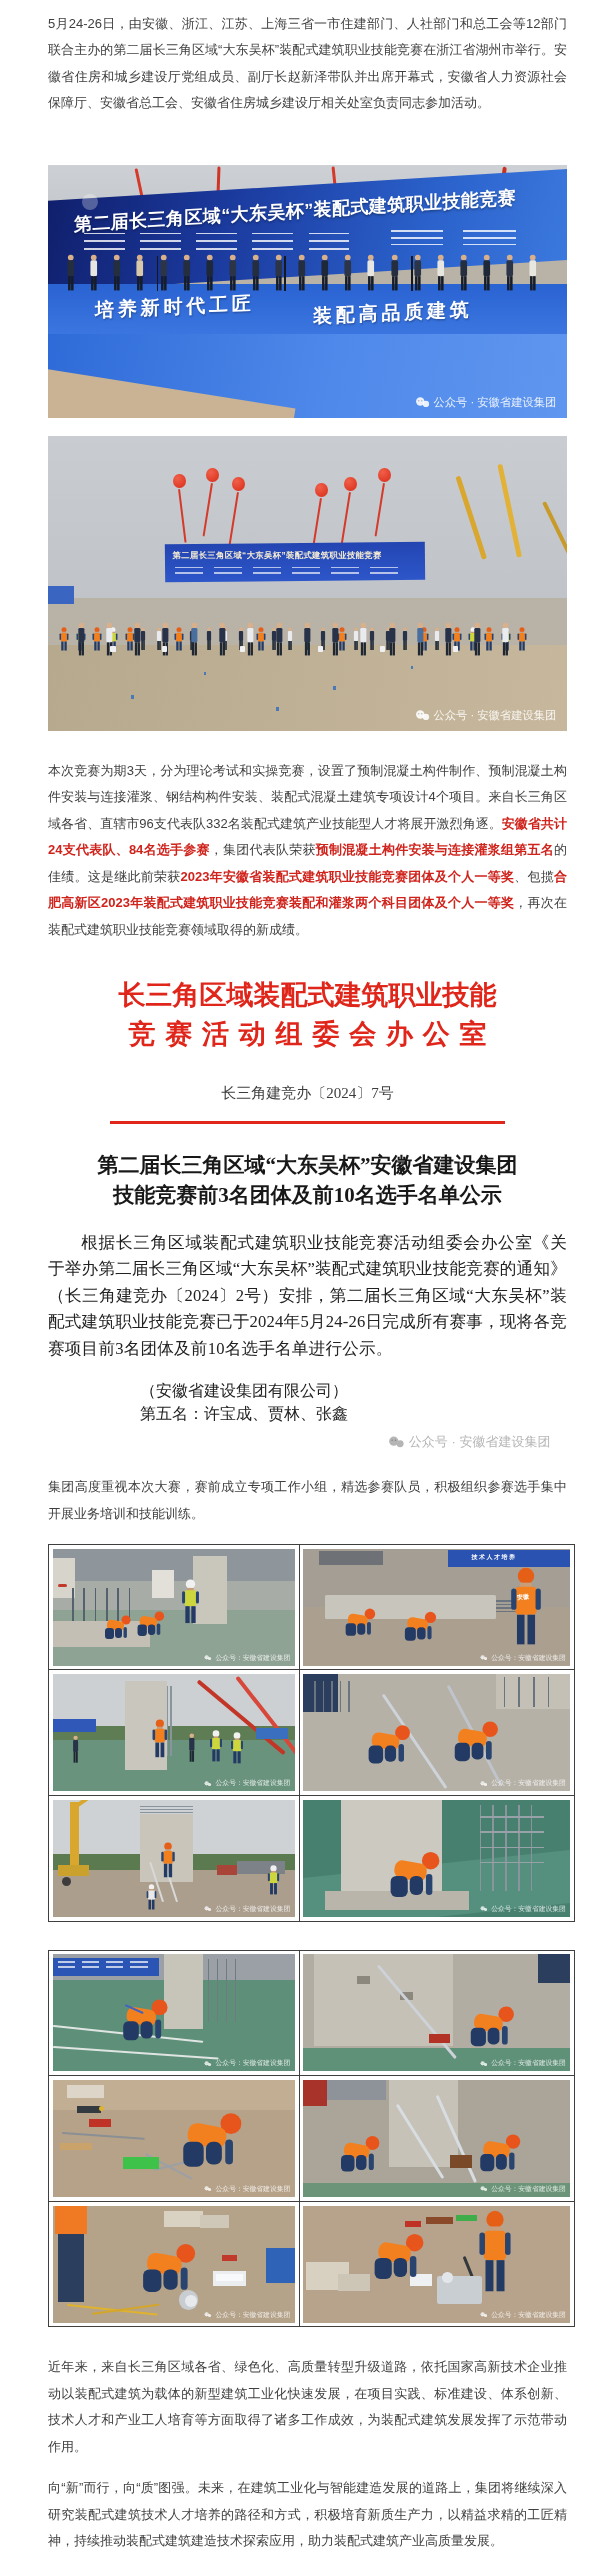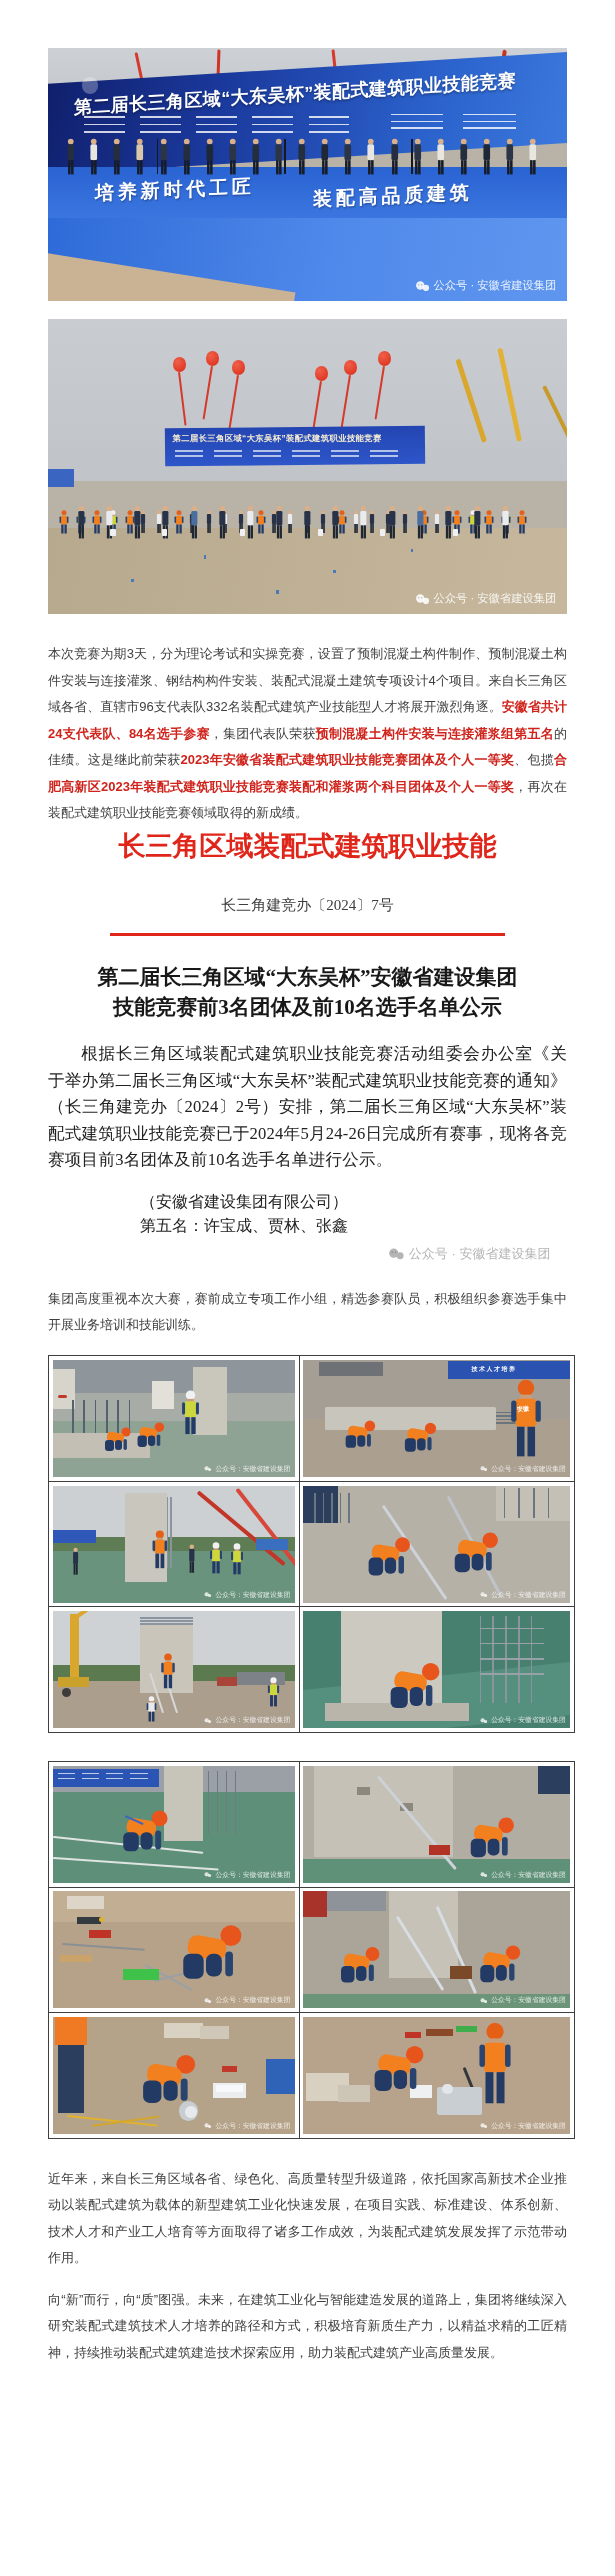--- a/index.html
+++ b/index.html
@@ -18,21 +18,21 @@
   .photo{width:519px;}
   .ph-stage{height:253px;margin-top:48px;}
   .ph-group{height:295px;margin-top:18px;}
   .scene .el{position:absolute;}
   .fig{position:absolute;}
   .wmk{position:absolute;display:flex;align-items:center;gap:3.8px;white-space:nowrap;font-family:"Liberation Sans",sans-serif;}
   .wmk-big{right:10.6px;bottom:7.6px;font-size:11.3px;color:rgba(255,255,255,.88);}
   .wmk-small{right:4.5px;bottom:3px;font-size:6.8px;color:rgba(255,255,255,.8);}
   .wmk svg{display:block;}
   
-  .notice-title{text-align:center;color:#e0261a;font-weight:700;
+  .notice-title{margin-top:33px;text-align:center;color:#e0261a;font-weight:700;
     font-family:"Liberation Serif","DejaVu Serif",serif;font-size:27px;line-height:39px;}
   .notice-title .l2{letter-spacing:9.8px;text-indent:9.8px;}
   .doc-no{margin-top:30px;text-align:center;color:#3d3d3d;font-size:15px;
     font-family:"Liberation Serif","DejaVu Serif",serif;}
   .divider{width:395px;height:3px;background:#e0261a;margin:18px auto 0;}
   .ann-title{margin:26px 0 0;text-align:center;color:#181818;font-weight:700;
     font-family:"Liberation Serif","DejaVu Serif",serif;font-size:21px;line-height:30px;}
   .doc-body{margin-top:19.7px;font-family:"Liberation Serif","DejaVu Serif",serif;
     font-size:16.6px;line-height:26.5px;color:#222;text-align:justify;text-indent:2em;letter-spacing:0.2px;}
   .doc-items{margin-top:7.6px;font-family:"Liberation Serif","DejaVu Serif",serif;
@@ -79,20 +79,21 @@
       <circle cx="14.6" cy="9.2" r="4.2" fill="currentColor"></circle>
       <circle cx="5" cy="5" r="0.9" fill="rgba(0,0,0,.28)"></circle>
       <circle cx="9" cy="5" r="0.9" fill="rgba(0,0,0,.28)"></circle>
     </g>
   </defs>
 </svg>
 
 <div class="page">
   <div class="content">
 
+    <p class="bodyp p1">5月24-26日，由安徽、浙江、江苏、上海三省一市住建部门、人社部门和总工会等12部门联合主办的第二届长三角区域“大东吴杯”装配式建筑职业技能竞赛在浙江省湖州市举行。安徽省住房和城乡建设厅党组成员、副厅长赵新泽带队并出席开幕式，安徽省人力资源社会保障厅、安徽省总工会、安徽省住房城乡建设厅相关处室负责同志参加活动。</p>
 
     <div class="photo scene ph-stage">
         <div class="el" style="left: 0px; right: 0px; top: 0%; height: 22%; background: linear-gradient(rgb(205, 208, 212), rgb(195, 199, 204));"></div>
         <div class="el" style="left: 17%; top: 1%; width: 38px; height: 3px; background: rgb(213, 57, 42); border-radius: 1.5px; transform: rotate(78deg); transform-origin: 0px 50%;"></div>
         <div class="el" style="left: 33%; top: 0%; width: 47px; height: 3px; background: rgb(207, 52, 37); border-radius: 1.5px; transform: rotate(92deg); transform-origin: 0px 50%;"></div>
         <div class="el" style="left: 55%; top: 0%; width: 42px; height: 3px; background: rgb(213, 57, 42); border-radius: 1.5px; transform: rotate(84deg); transform-origin: 0px 50%;"></div>
         <div class="el" style="left: 88%; top: 0%; width: 51px; height: 3.8px; background: rgb(197, 50, 34); border-radius: 1.9px; transform: rotate(98deg); transform-origin: 0px 50%;"></div>
         <div class="el" style="left: -3%; top: 8%; width: 106%; height: 36%; background: linear-gradient(105deg, rgb(15, 29, 104), rgb(27, 58, 158) 35%, rgb(43, 98, 204) 72%, rgb(61, 123, 223)); transform: skewY(-3.5deg);"></div>
         <div class="el" style="left: 6.5%; top: 11.5%; width: 16.6px; height: 16.6px; background: rgba(255, 255, 255, 0.28); border-radius: 50%;"></div>
         <div class="el" style="left: 5%; top: 13.5%; font-size: 18px; color: rgb(255, 255, 255); font-weight: 700; letter-spacing: 0.4px; white-space: nowrap; transform: skewY(-3.5deg); text-shadow: rgba(0, 0, 0, 0.35) 0px 1.5px 2.3px;">第二届长三角区域“大东吴杯”装配式建筑职业技能竞赛</div>
@@ -380,20 +381,21 @@
             <use href="#sym-wechat"></use>
           </svg>
           <i style="font-style: normal;">公众号 · 安徽省建设集团</i>
         </span>
       </div>
 
     <p class="bodyp p2"><span>本次竞赛为期3天，分为理论考试和实操竞赛，设置了预制混凝土构件制作、预制混凝土构件安装与连接灌浆、钢结构构件安装、装配式混凝土建筑专项设计4个项目。来自长三角区域各省、直辖市96支代表队332名装配式建筑产业技能型人才将展开激烈角逐。</span><span class="red">安徽省共计24支代表队、84名选手参赛</span><span>，集团代表队荣获</span><span class="red">预制混凝土构件安装与连接灌浆组第五名</span><span>的佳绩。这是继此前荣获</span><span class="red">2023年安徽省装配式建筑职业技能竞赛团体及个人一等奖</span><span>、包揽</span><span class="red">合肥高新区2023年装配式建筑职业技能竞赛装配和灌浆两个科目团体及个人一等奖</span><span>，再次在装配式建筑职业技能竞赛领域取得的新成绩。</span></p>
 
     <div class="notice-title">
       <div class="l1">长三角区域装配式建筑职业技能</div>
+      <div class="l2">竞赛活动组委会办公室</div>
     </div>
     <div class="doc-no">长三角建竞办〔2024〕7号</div>
     <div class="divider"></div>
 
     <h2 class="ann-title">
       <div>第二届长三角区域“大东吴杯”安徽省建设集团</div>
       <div>技能竞赛前3名团体及前10名选手名单公示</div>
     </h2>
 
     <p class="doc-body">根据长三角区域装配式建筑职业技能竞赛活动组委会办公室《关于举办第二届长三角区域“大东吴杯”装配式建筑职业技能竞赛的通知》（长三角建竞办〔2024〕2号）安排，第二届长三角区域“大东吴杯”装配式建筑职业技能竞赛已于2024年5月24-26日完成所有赛事，现将各竞赛项目前3名团体及前10名选手名单进行公示。</p>

